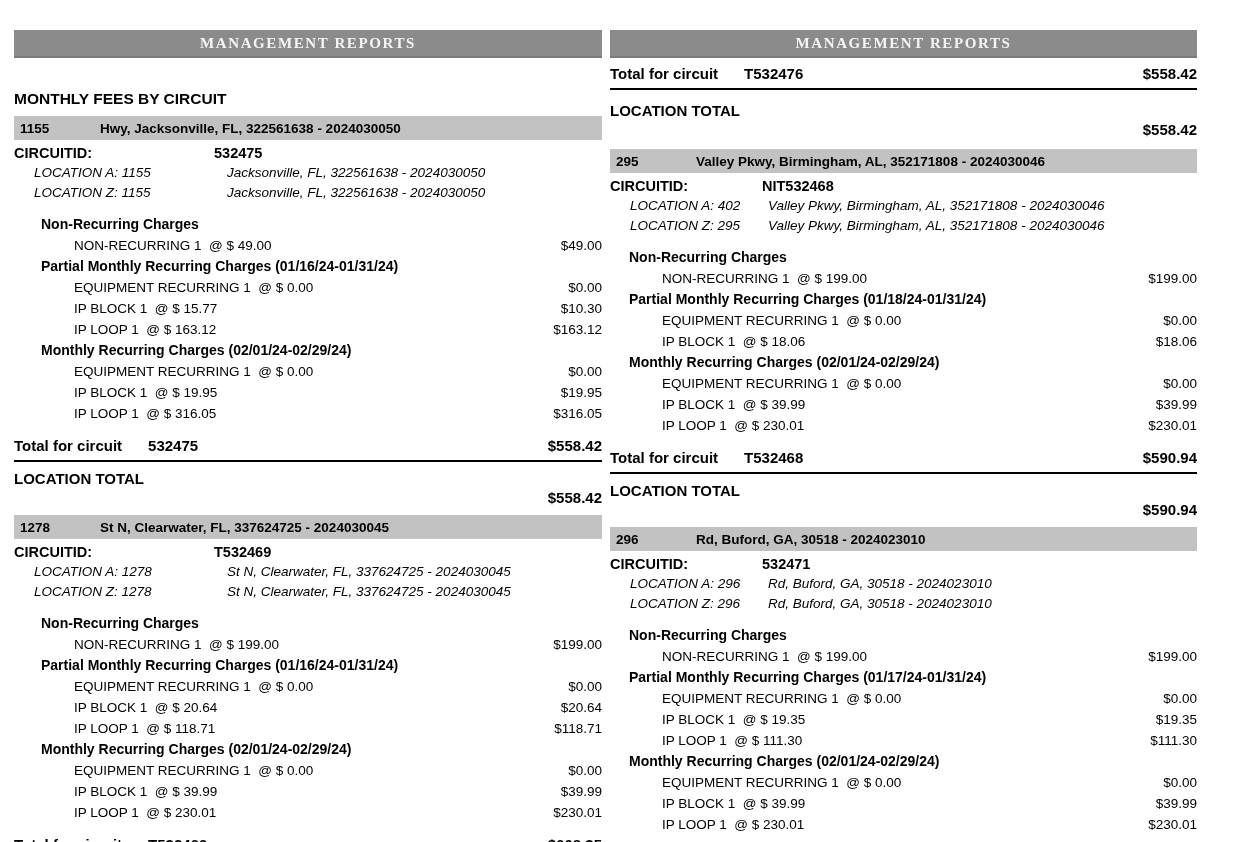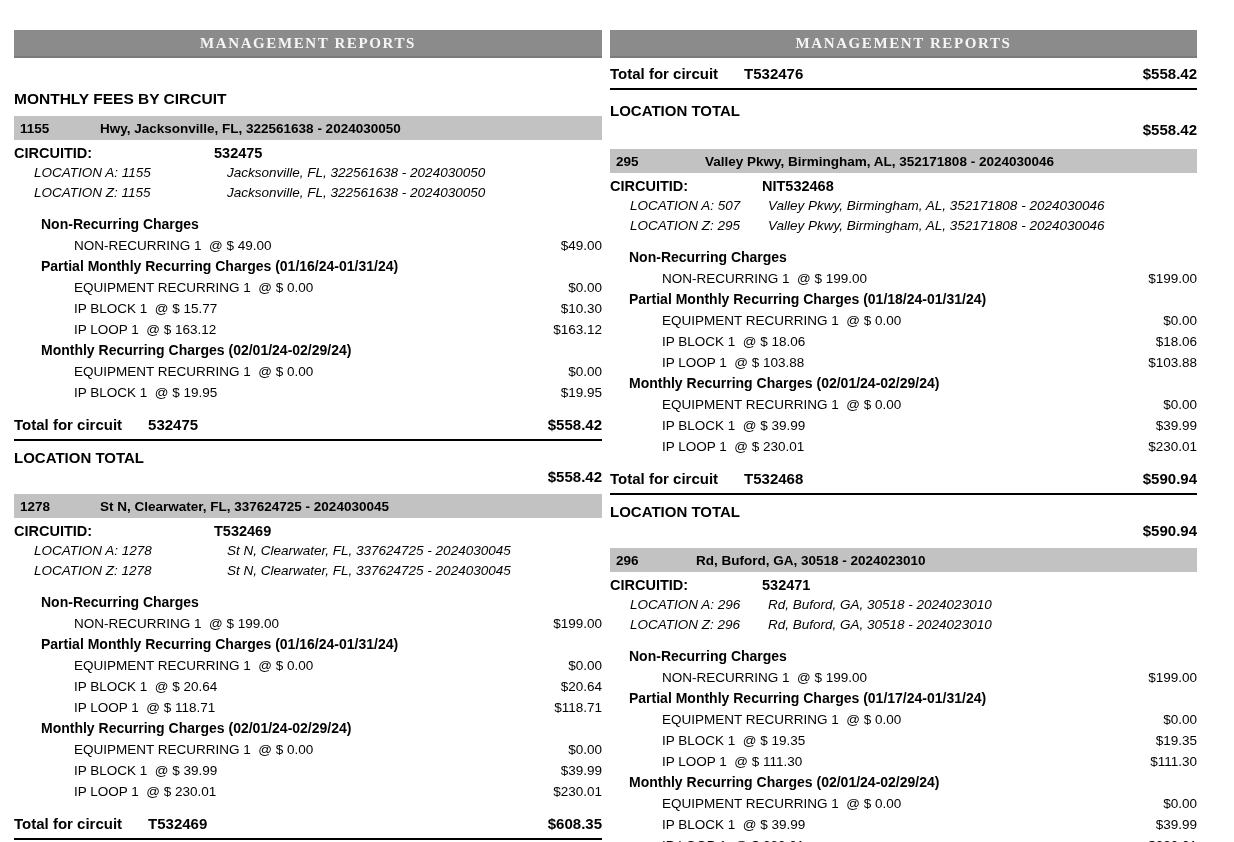--- a/index.html
+++ b/index.html
@@ -107,20 +107,24 @@
       </div>
       <div class="sec-heading">Monthly Recurring Charges (02/01/24-02/29/24)</div>
       <div class="charge-row">
         <span class="charge-label">EQUIPMENT RECURRING 1  @ $ 0.00</span>
         <span class="charge-amount">$0.00</span>
       </div>
       <div class="charge-row">
         <span class="charge-label">IP BLOCK 1  @ $ 19.95</span>
         <span class="charge-amount">$19.95</span>
       </div>
+      <div class="charge-row">
+        <span class="charge-label">IP LOOP 1  @ $ 316.05</span>
+        <span class="charge-amount">$316.05</span>
+      </div>
     </div>
     <div class="total-row">
       <span class="t-label">Total for circuit</span>
       <span class="t-id">532475</span>
       <span class="t-amt">$558.42</span>
     </div>
     <div class="loctotal-row">
       <span class="t-label">LOCATION TOTAL</span>
       <span class="t-amt">$558.42</span>
     </div>
@@ -198,54 +202,50 @@
     <span class="t-label">Total for circuit</span>
     <span class="t-id">T532476</span>
     <span class="t-amt">$558.42</span>
   </div>
   <div class="loctotal-row" style="margin-top:11px;">
     <span class="t-label">LOCATION TOTAL</span>
     <span class="t-amt">$558.42</span>
   </div>
 
   <div class="site">
-    <div class="site-bar" style="margin-top:10px;gap:9px;">
+    <div class="site-bar" style="margin-top:10px;">
       <span class="site-num">295</span>
       <span class="site-addr">Valley Pkwy, Birmingham, AL, 352171808 - 2024030046</span>
     </div>
     <div class="circuit-row">
       <span class="circuit-label">CIRCUITID:</span>
       <span class="circuit-val">NIT532468</span>
     </div>
     <div class="loc-row">
-      <span class="loc-label">LOCATION A: 507</span>
+      <span class="loc-label">LOCATION A: 402</span>
       <span class="loc-addr">Valley Pkwy, Birmingham, AL, 352171808 - 2024030046</span>
     </div>
     <div class="loc-row">
       <span class="loc-label">LOCATION Z: 295</span>
       <span class="loc-addr">Valley Pkwy, Birmingham, AL, 352171808 - 2024030046</span>
     </div>
     <div class="charges">
       <div class="sec-heading">Non-Recurring Charges</div>
       <div class="charge-row">
         <span class="charge-label">NON-RECURRING 1  @ $ 199.00</span>
         <span class="charge-amount">$199.00</span>
       </div>
       <div class="sec-heading">Partial Monthly Recurring Charges (01/18/24-01/31/24)</div>
       <div class="charge-row">
         <span class="charge-label">EQUIPMENT RECURRING 1  @ $ 0.00</span>
         <span class="charge-amount">$0.00</span>
       </div>
       <div class="charge-row">
         <span class="charge-label">IP BLOCK 1  @ $ 18.06</span>
         <span class="charge-amount">$18.06</span>
-      </div>
-      <div class="charge-row">
-        <span class="charge-label">IP LOOP 1  @ $ 103.88</span>
-        <span class="charge-amount">$103.88</span>
       </div>
       <div class="sec-heading">Monthly Recurring Charges (02/01/24-02/29/24)</div>
       <div class="charge-row">
         <span class="charge-label">EQUIPMENT RECURRING 1  @ $ 0.00</span>
         <span class="charge-amount">$0.00</span>
       </div>
       <div class="charge-row">
         <span class="charge-label">IP BLOCK 1  @ $ 39.99</span>
         <span class="charge-amount">$39.99</span>
       </div>

